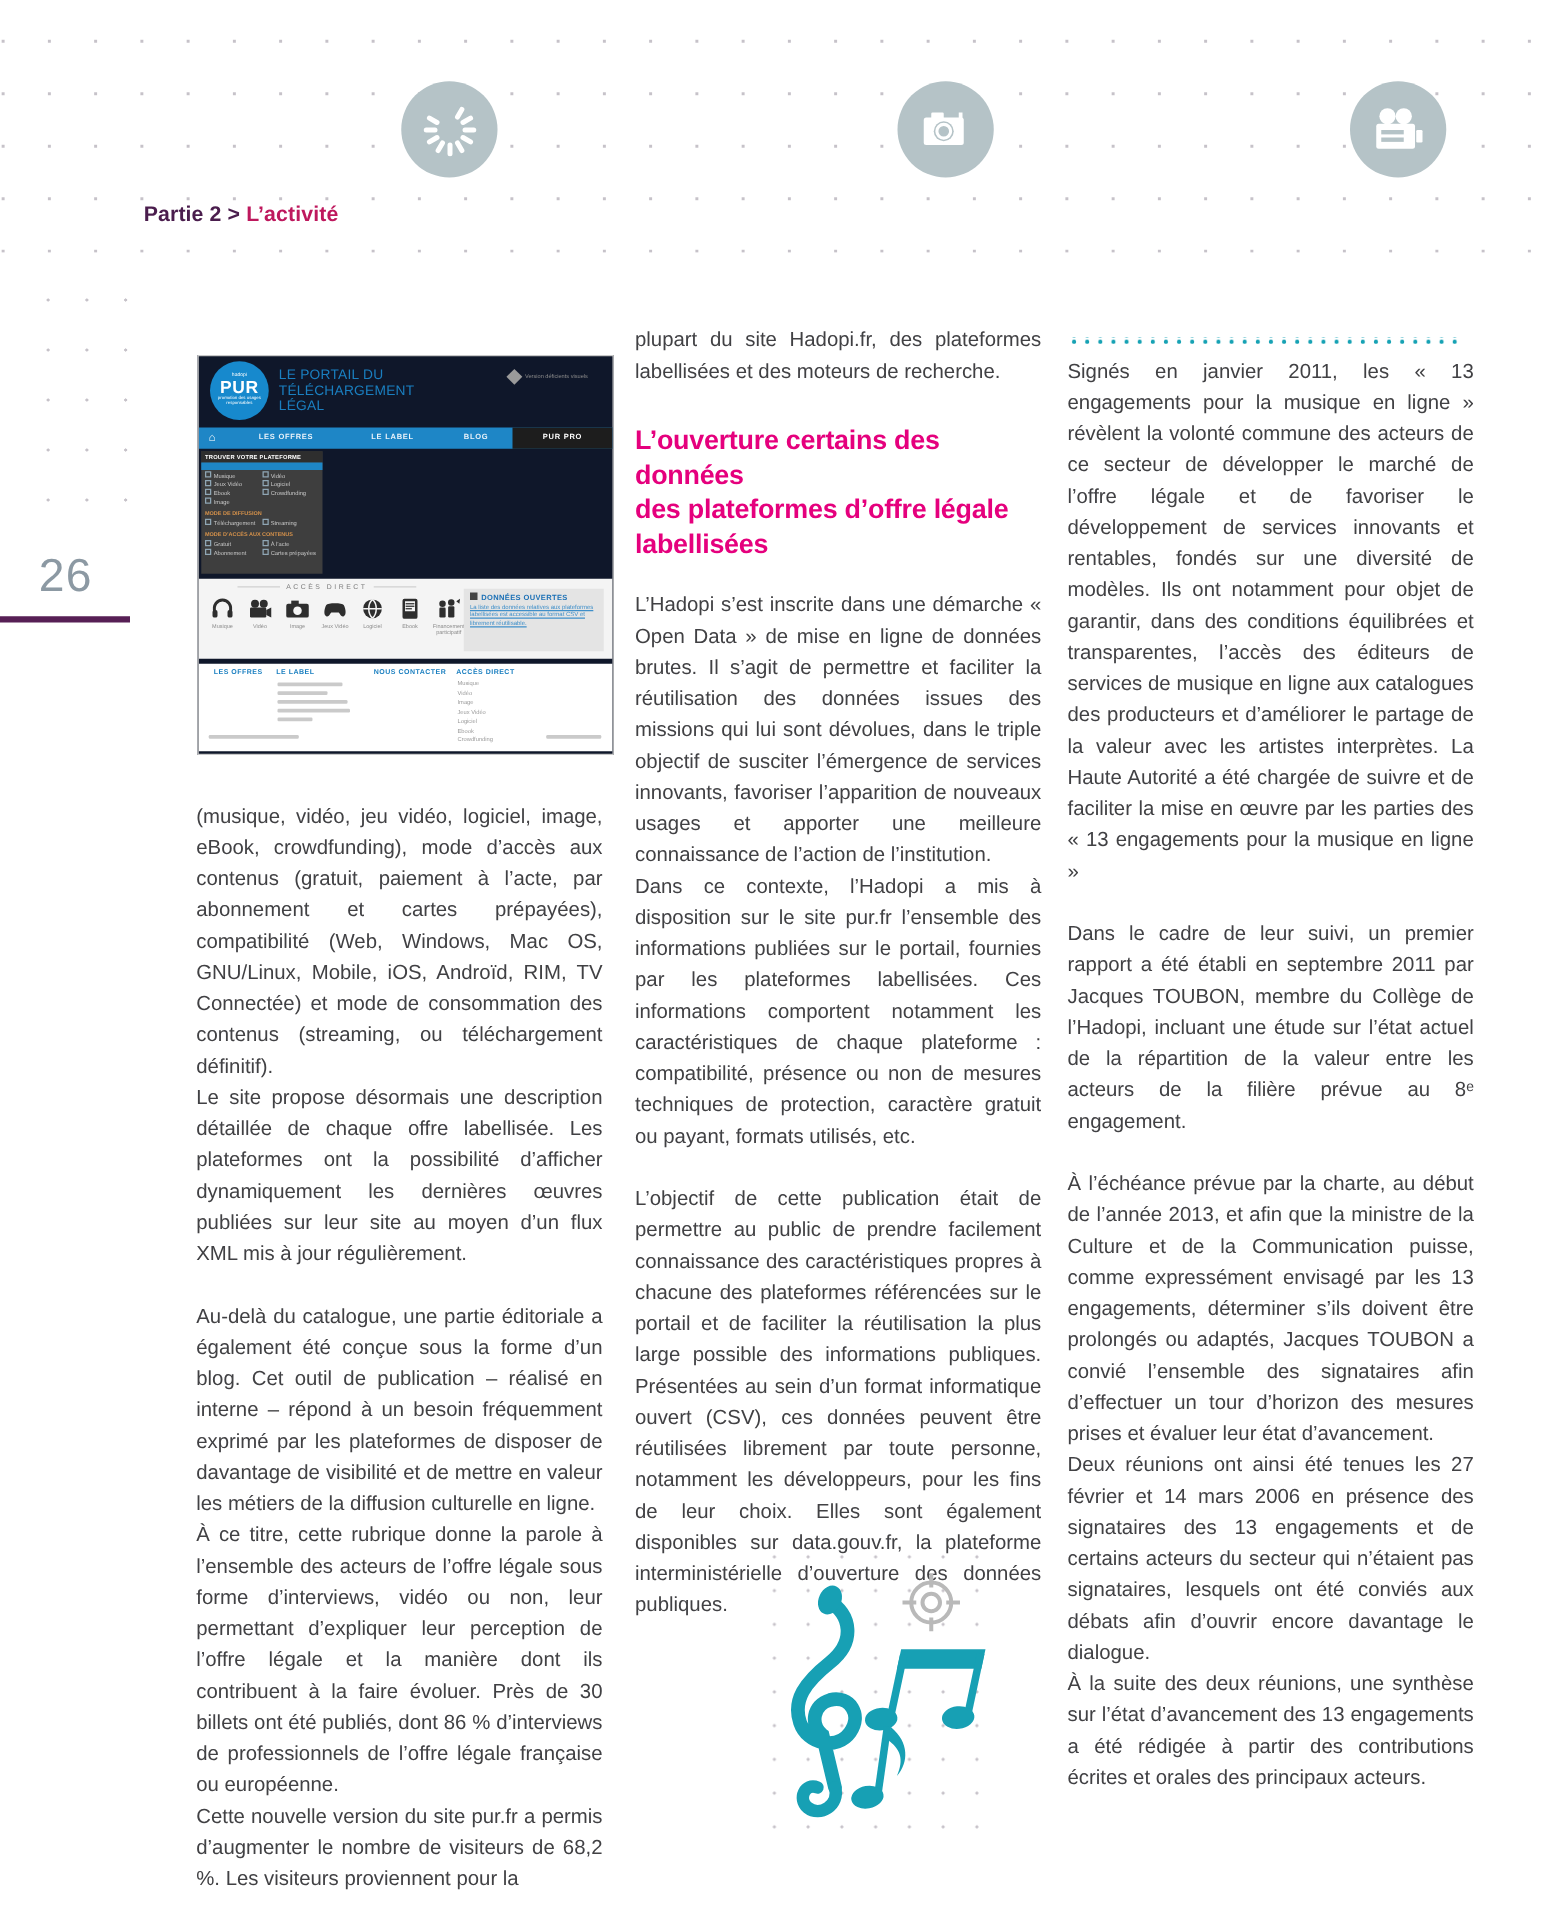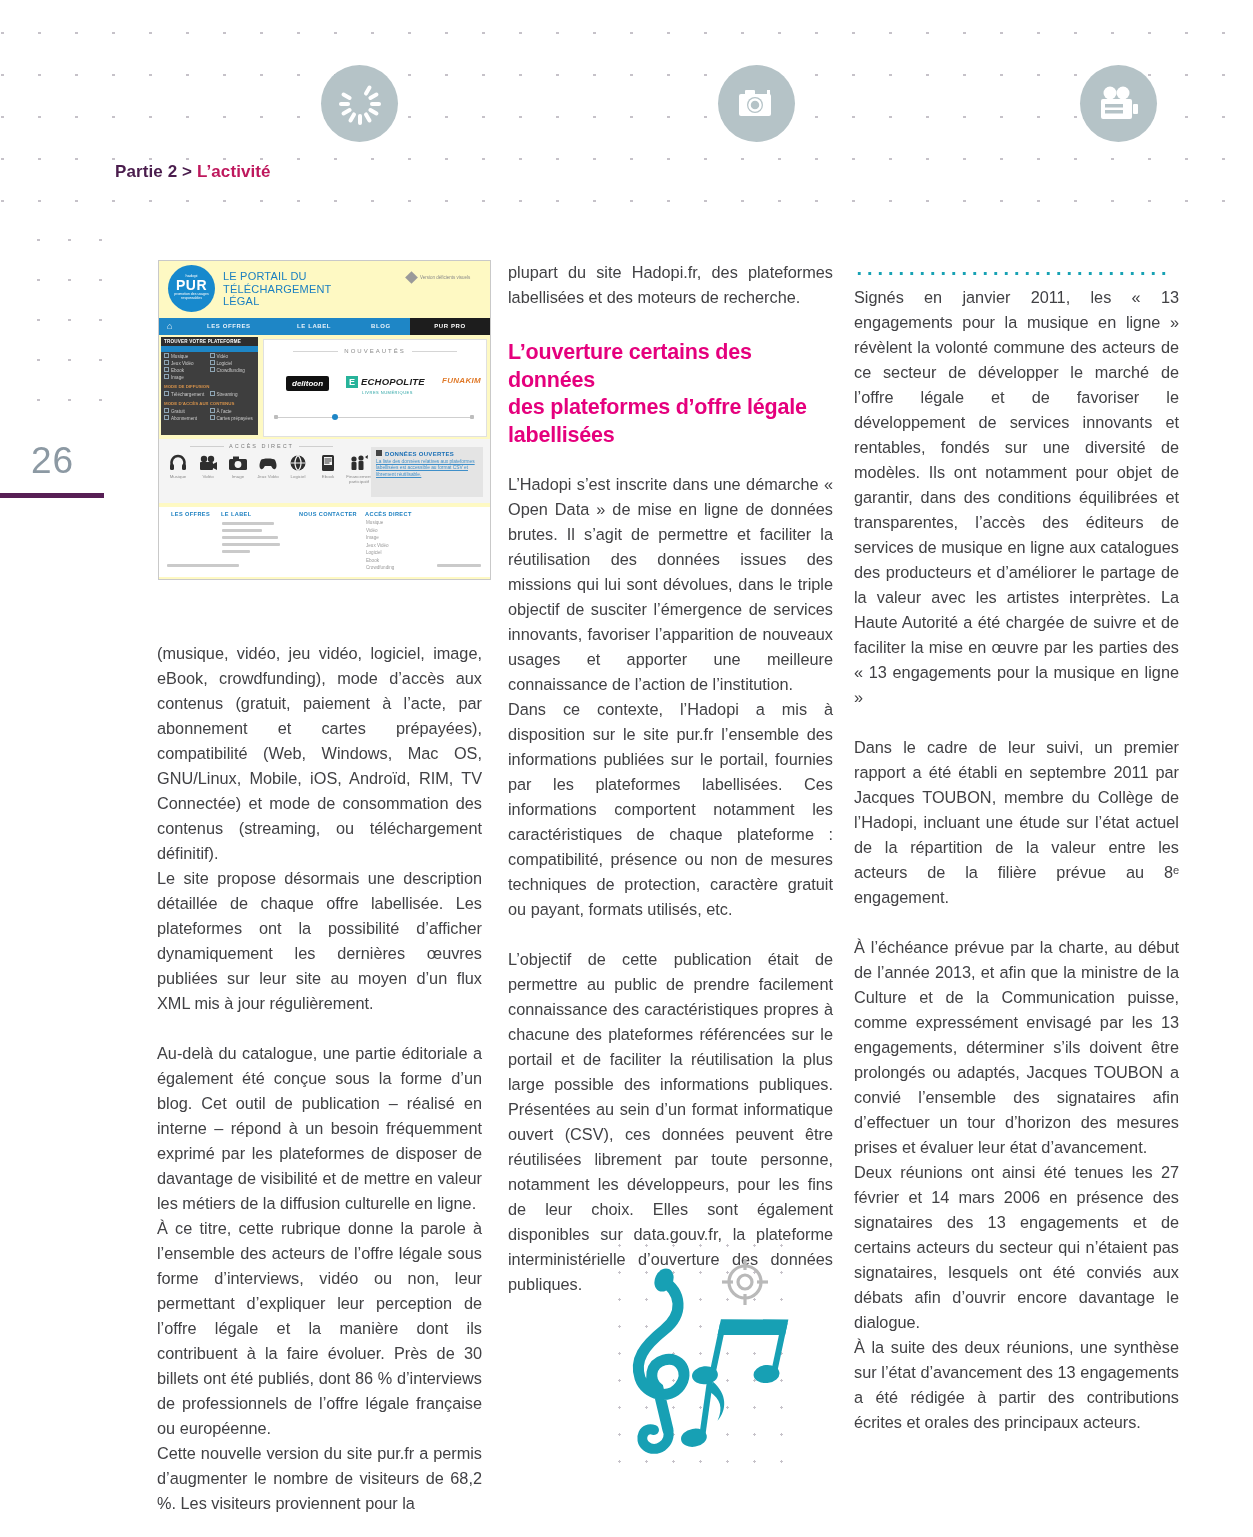--- a/index.html
+++ b/index.html
@@ -27,21 +27,21 @@
   .col{position:absolute;width:325px;}
   #col1{left:157px;top:641px;}
   #col2{left:508px;top:260px;}
   #col3{left:854px;top:256px;}
   p.body{margin:0;font-size:16.3px;line-height:25px;color:#414144;text-align:justify;}
   p.body.gap{margin-top:25px;}
   #col2-heading{margin:29px 0 23px;font-weight:bold;color:#e5007d;font-size:21.5px;line-height:27.5px;letter-spacing:-.2px;}
   #col3-dotted{height:5px;width:314px;margin:14px 0 10px;background-image:radial-gradient(circle,#17a2b4 1.7px,rgba(0,0,0,0) 1.9px);background-size:10.5px 5px;background-position:0 1px;}
   #col3-heading{margin:4px 0 21px;font-weight:bold;color:#17a0b0;font-size:23px;line-height:29.5px;letter-spacing:-.2px;}
   
-  #shot{position:absolute;left:158px;top:260px;width:331px;height:318px;background:#fef9c3;border:1px solid #c9c9c9;overflow:hidden;}
+  #shot{position:absolute;left:158px;top:284px;width:331px;height:318px;background:#0f172a;border:1px solid #c9c9c9;overflow:hidden;}
   #shot .fz{filter:blur(.35px);}
   #shot-logo{position:absolute;left:9px;top:4px;width:47px;height:47px;border-radius:50%;background:#1789cd;color:#fff;text-align:center;}
   #shot-logo .l-top{font-size:4px;margin-top:8px;}
   #shot-logo .l-main{font-size:14px;font-weight:bold;letter-spacing:.5px;line-height:14px;}
   #shot-logo .l-sub{font-size:3.5px;line-height:4px;}
   #shot-title{position:absolute;left:64px;top:9px;font-size:11px;line-height:12.5px;font-weight:normal;color:#1a7fc0;letter-spacing:.2px;}
   #shot-access{position:absolute;left:248px;top:12px;font-size:4.5px;color:#8a8a8a;line-height:5.5px;}
   #shot-access .eye{display:inline-block;width:9px;height:9px;background:#9a9a9a;transform:rotate(45deg);margin-right:4px;vertical-align:middle;}
   #shot-nav{position:absolute;left:0;top:57px;width:331px;height:17px;background:#1e86c6;}
   #shot-nav .home{position:absolute;left:8px;top:3px;color:#fff;font-size:9px;line-height:10px;}
@@ -190,35 +190,20 @@
       <div class="sb-col">
         <div class="sb-item">Gratuit</div>
         <div class="sb-item">Abonnement</div>
       </div>
       <div class="sb-col">
         <div class="sb-item">À l’acte</div>
         <div class="sb-item">Cartes prépayées</div>
       </div>
     </div>
   </div>
-  <div id="shot-main">
-    <div id="shot-nouv" class="fz">NOUVEAUTÉS</div>
-    <div id="brand-delitoon" class="fz">delitoon</div>
-    <div id="brand-echo" class="fz">
-      <span class="e-sq">E</span><span class="e-tx">ECHOPOLITE</span>
-      <div class="e-sub">LIVRES NUMÉRIQUES</div>
-    </div>
-    <div id="brand-funakim" class="fz">FUNAKIM</div>
-    <div id="shot-carousel">
-      <div class="line"></div>
-      <div class="end" style="left:0;"></div>
-      <div class="end" style="right:0;"></div>
-      <div class="dot"></div>
-    </div>
-  </div>
   <div id="shot-acces">
     <div class="ad-title fz">ACCÈS DIRECT</div>
     <div class="cat" style="left:4px;">
       <svg width="20" height="18" viewBox="0 0 20 18">
           <path d="M4 12 C2 6 6 2 10 2 C14 2 18 6 16 12" fill="none" stroke="#2e2e2e" stroke-width="2.4"></path>
           <rect x="2" y="10" width="4" height="6" rx="1.5" fill="#2e2e2e"></rect>
           <rect x="14" y="10" width="4" height="6" rx="1.5" fill="#2e2e2e"></rect>
         </svg>
       <div class="cl">Musique</div>
     </div>

